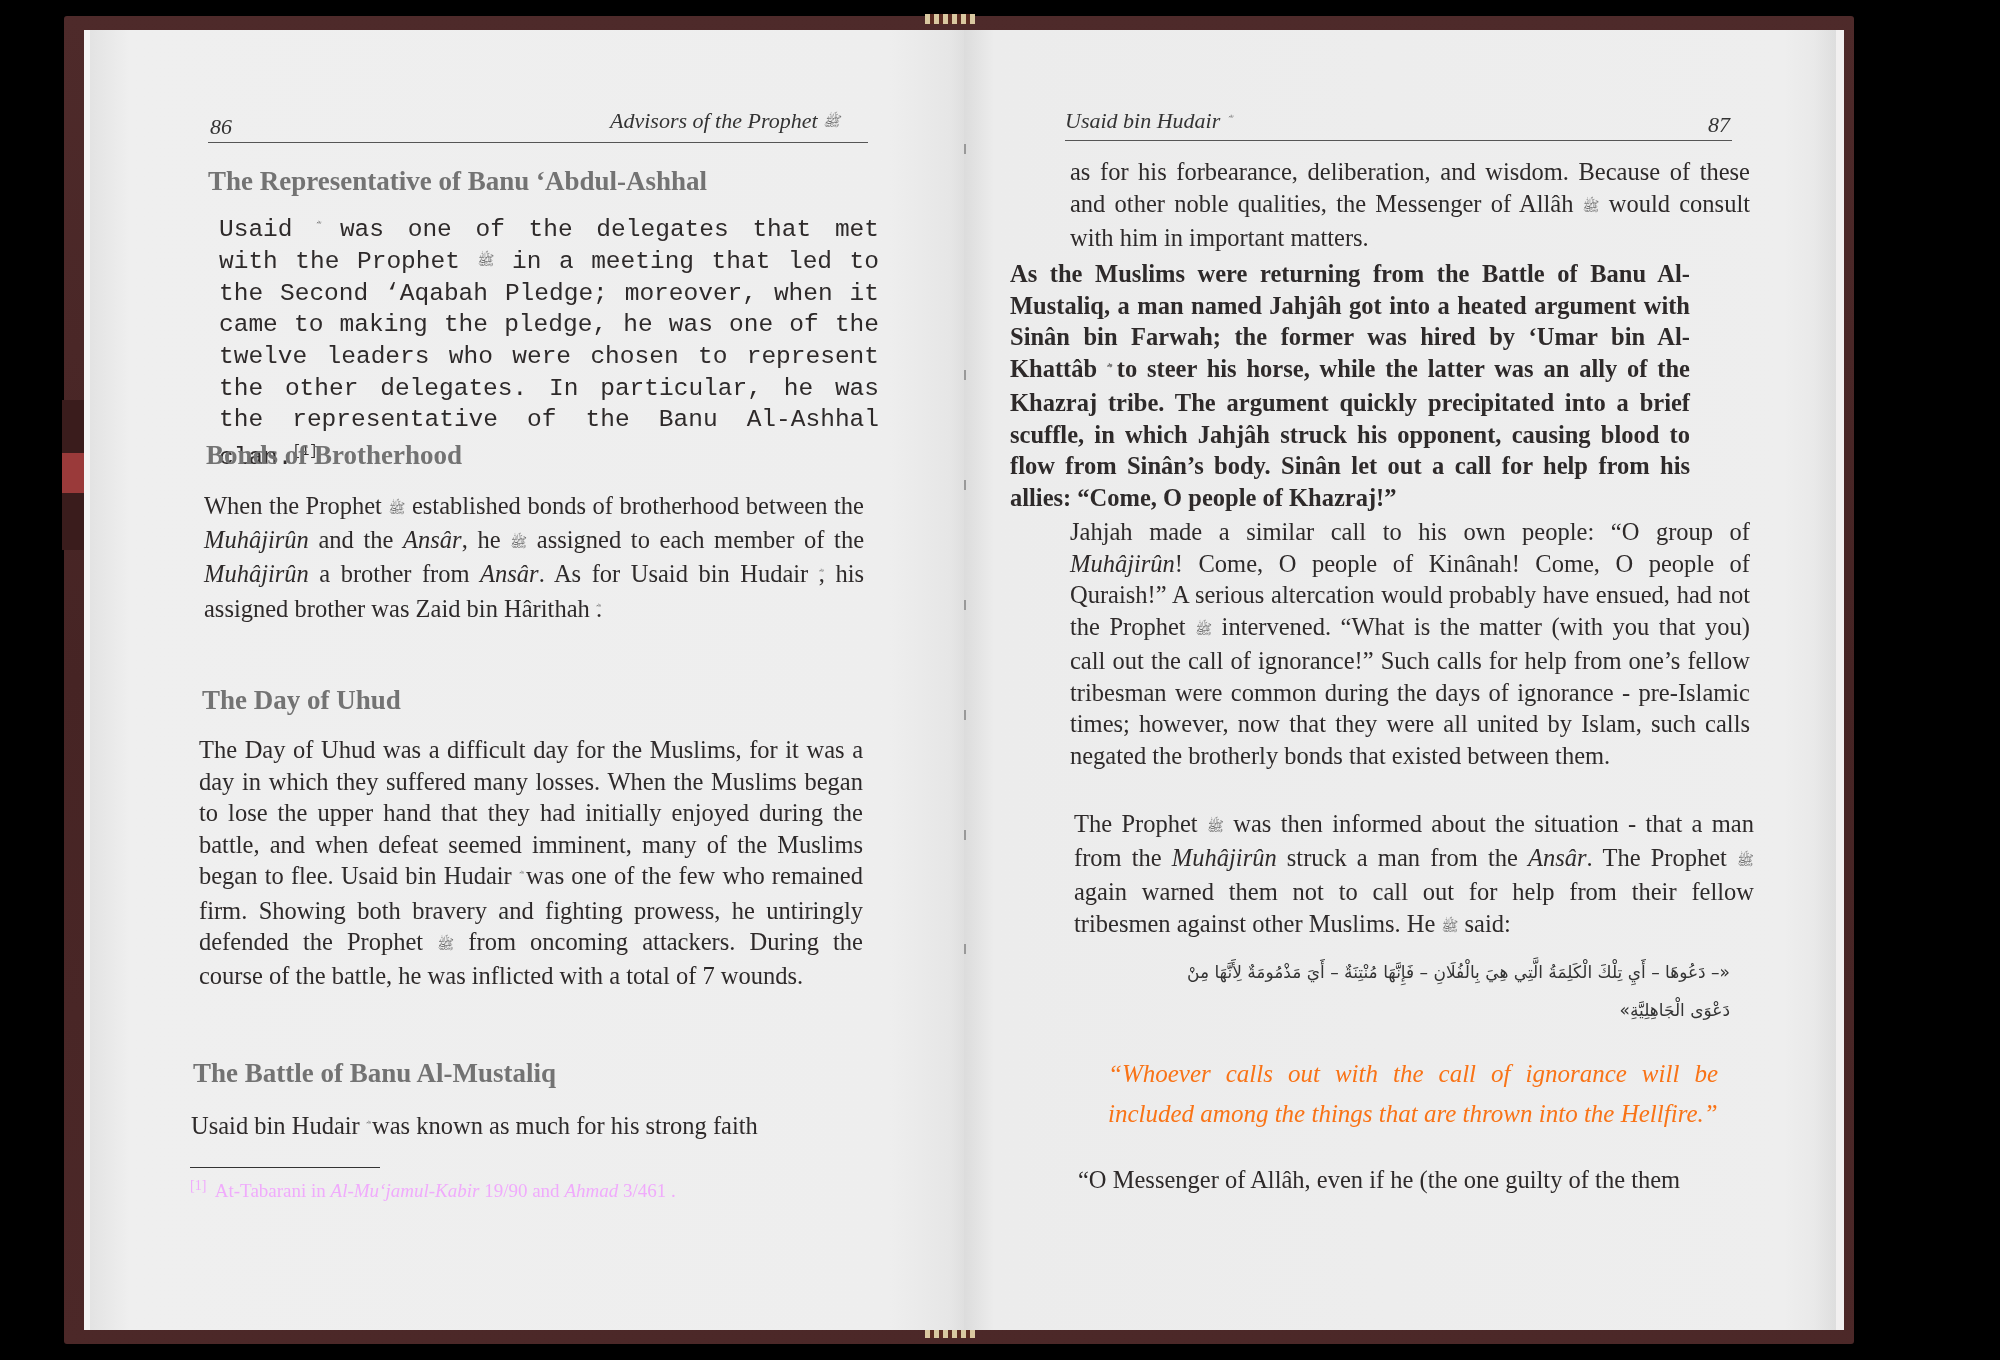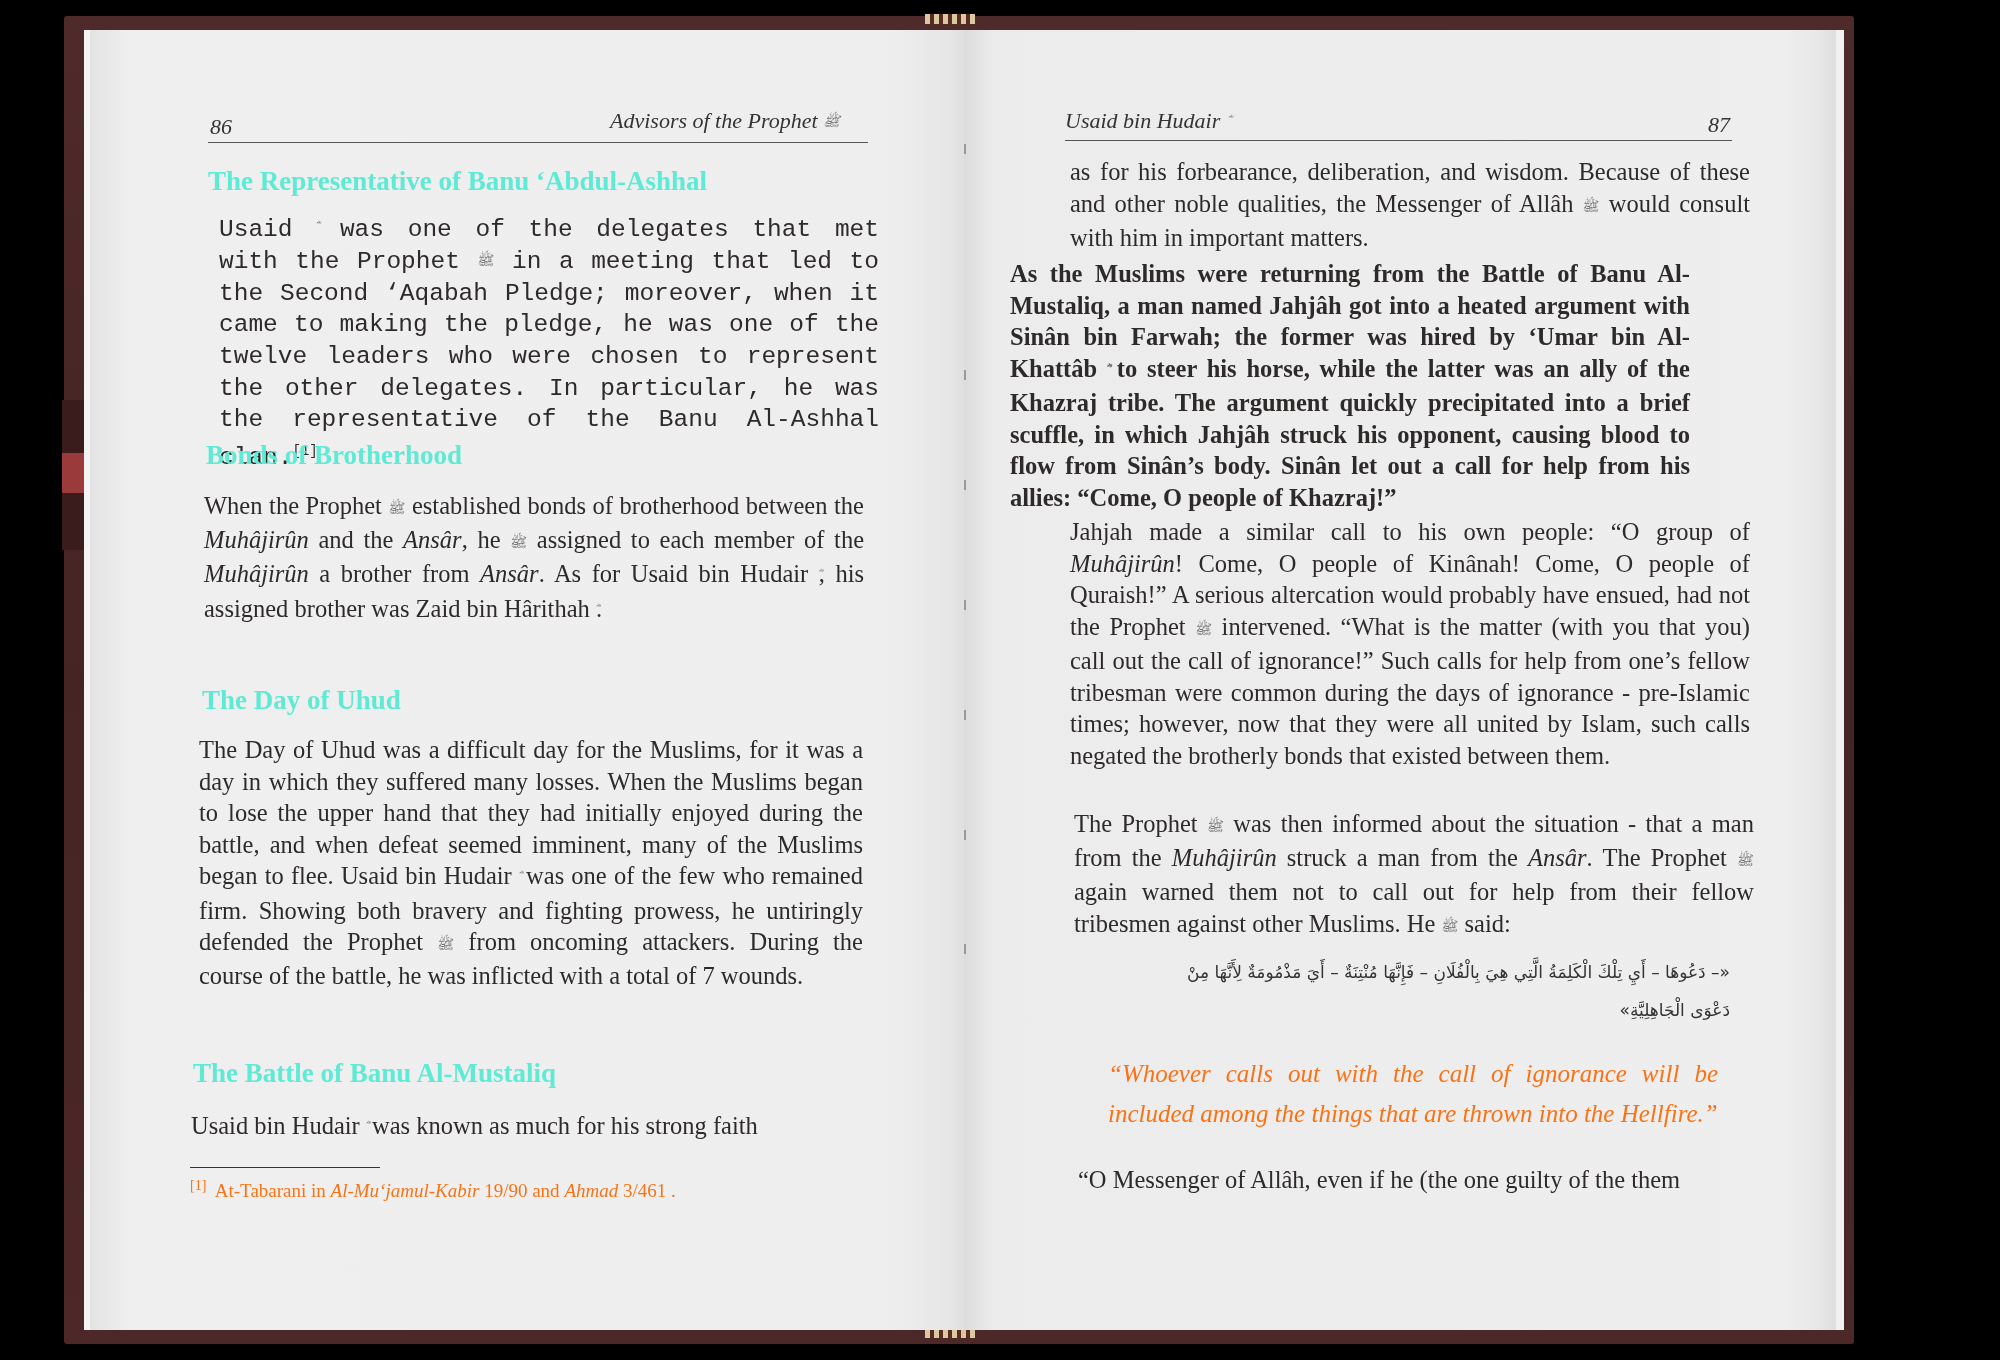--- a/index.html
+++ b/index.html
@@ -34,32 +34,32 @@
     background:linear-gradient(90deg,#dcdcdc 0px,#ececec 30px,#eeeeee 820px,#e9e9e9 850px,#dedede 872px);
     border-right:8px solid #f2f0f0;
   }
   .gutter-mark { position:absolute; width:2px; height:10px; background:#999; left:964px; }
   .running-head {
     position:absolute; font-style:italic; font-size:22px; color:#333;
   }
   .rule { position:absolute; height:1px; background:#555; }
   .h2 {
     position:absolute; font-family:"Liberation Serif", serif; font-weight:bold;
-    font-size:27px; color:#5eead4; white-space:nowrap;
+    font-size:27px; color:#737373; white-space:nowrap;
   }
   .para {
     position:absolute; font-size:24.5px; line-height:31.6px; text-align:justify; color:#2e2a2a;
   }
   .para.left { width:660px; }
   .para.right { width:680px; }
   .para i, .quote { font-style:italic; }
   .honor { font-size:14px; color:#666; vertical-align:middle; }
   sup { font-size:14px; }
   .fn-rule { position:absolute; left:190px; top:1167px; width:190px; height:1px; background:#333; }
-  .footnote { position:absolute; left:190px; top:1178px; font-size:19px; color:#f97316; white-space:nowrap;text-align:right; }
+  .footnote { position:absolute; left:190px; top:1178px; font-size:19px; color:#f0abfc; white-space:nowrap;text-align:right; }
   .arabic {
     position:absolute; direction:rtl; font-family:"DejaVu Sans", sans-serif; font-size:17px; color:#333; text-align:right;
   }
   .quote {
     position:absolute; left:1108px; width:610px; font-size:25px; line-height:40px; text-align:justify; color:#f97316;
   }
 </style>
 </head>
 <body>
 

